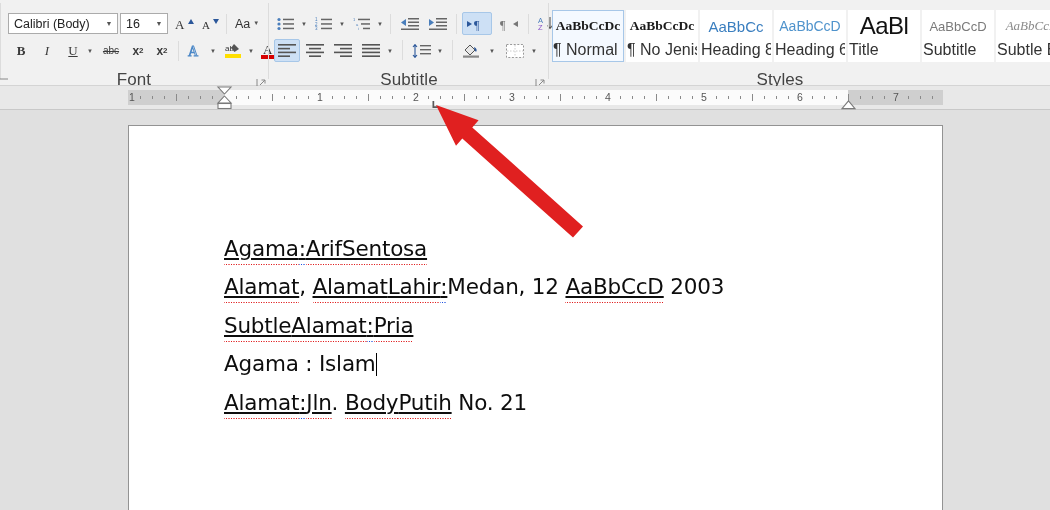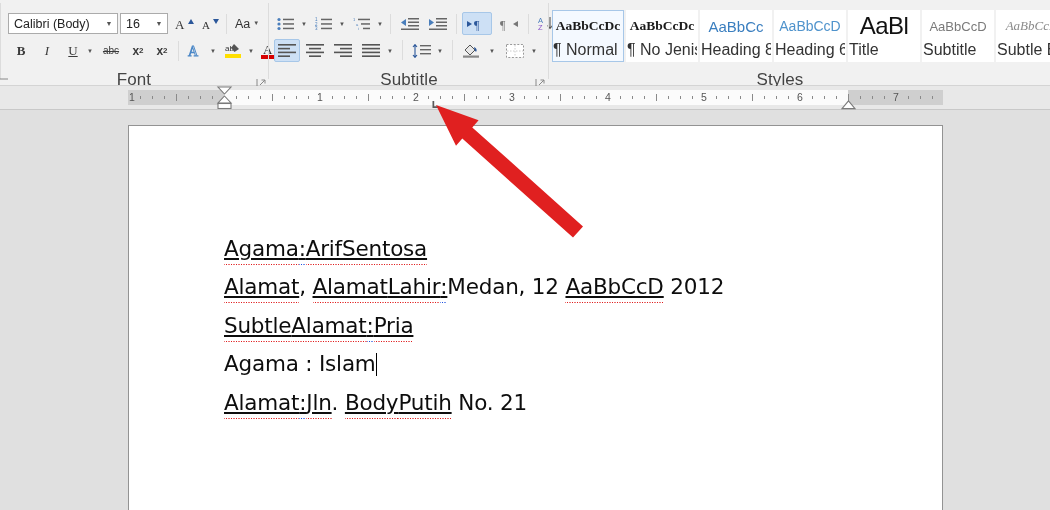--- a/index.html
+++ b/index.html
@@ -480,21 +480,21 @@
         <div style="position: absolute; left: 431px; top: 6px; width: 10px; height: 10px;"><svg width="10" height="10" viewBox="0 0 10 10">
             <path d="M1.5 1 L1.5 8 L8 8 L8 6.3 L3.2 6.3 L3.2 1 Z" fill="#5a5a5a"></path>
           </svg></div>
       </div>
   </div>
 
   <div class="docarea">
     <div class="page">
       <div id="doc-lines">
           <div class="docline" style="top: 110px;"><span class="u sq">Agama </span><span class="u sq sqb">: </span><span class="u sq">Arif </span><span class="u sq">Sentosa</span></div>
-          <div class="docline" style="top: 148px;"><span class="u sq">Alamat</span><span class="">, </span><span class="u sq">Alamat </span><span class="u sq">Lahir </span><span class="u sq sqb">: </span><span class="">Medan, 12 </span><span class="u sq">AaBbCcD</span><span class=""> 2012</span></div>
+          <div class="docline" style="top: 148px;"><span class="u sq">Alamat</span><span class="">, </span><span class="u sq">Alamat </span><span class="u sq">Lahir </span><span class="u sq sqb">: </span><span class="">Medan, 12 </span><span class="u sq">AaBbCcD</span><span class=""> 2003</span></div>
           <div class="docline" style="top: 187px;"><span class="u sq">Subtle </span><span class="u sq">Alamat </span><span class="u sq sqb">: </span><span class="u sq">Pria</span></div>
           <div class="docline" style="top: 225px;"><span class="">Agama : Islam</span><span class="caret"></span></div>
           <div class="docline" style="top: 264px;"><span class="u sq">Alamat </span><span class="u sq sqb">: </span><span class="u sq">Jln</span><span class="">. </span><span class="u sq">Body </span><span class="u sq">Putih</span><span class=""> No. 21</span></div>
         </div>
     </div>
   </div>
 
   <svg class="arrow-ann" width="1050" height="510" viewBox="0 0 1050 510">
     <g id="arrow-g">
         <polygon points="436.0,105.0 478.6,120.3 472.3,127.4 583.0,226.4 573.0,237.6 462.3,138.6 456.0,145.7" fill="#e02020"></polygon>

